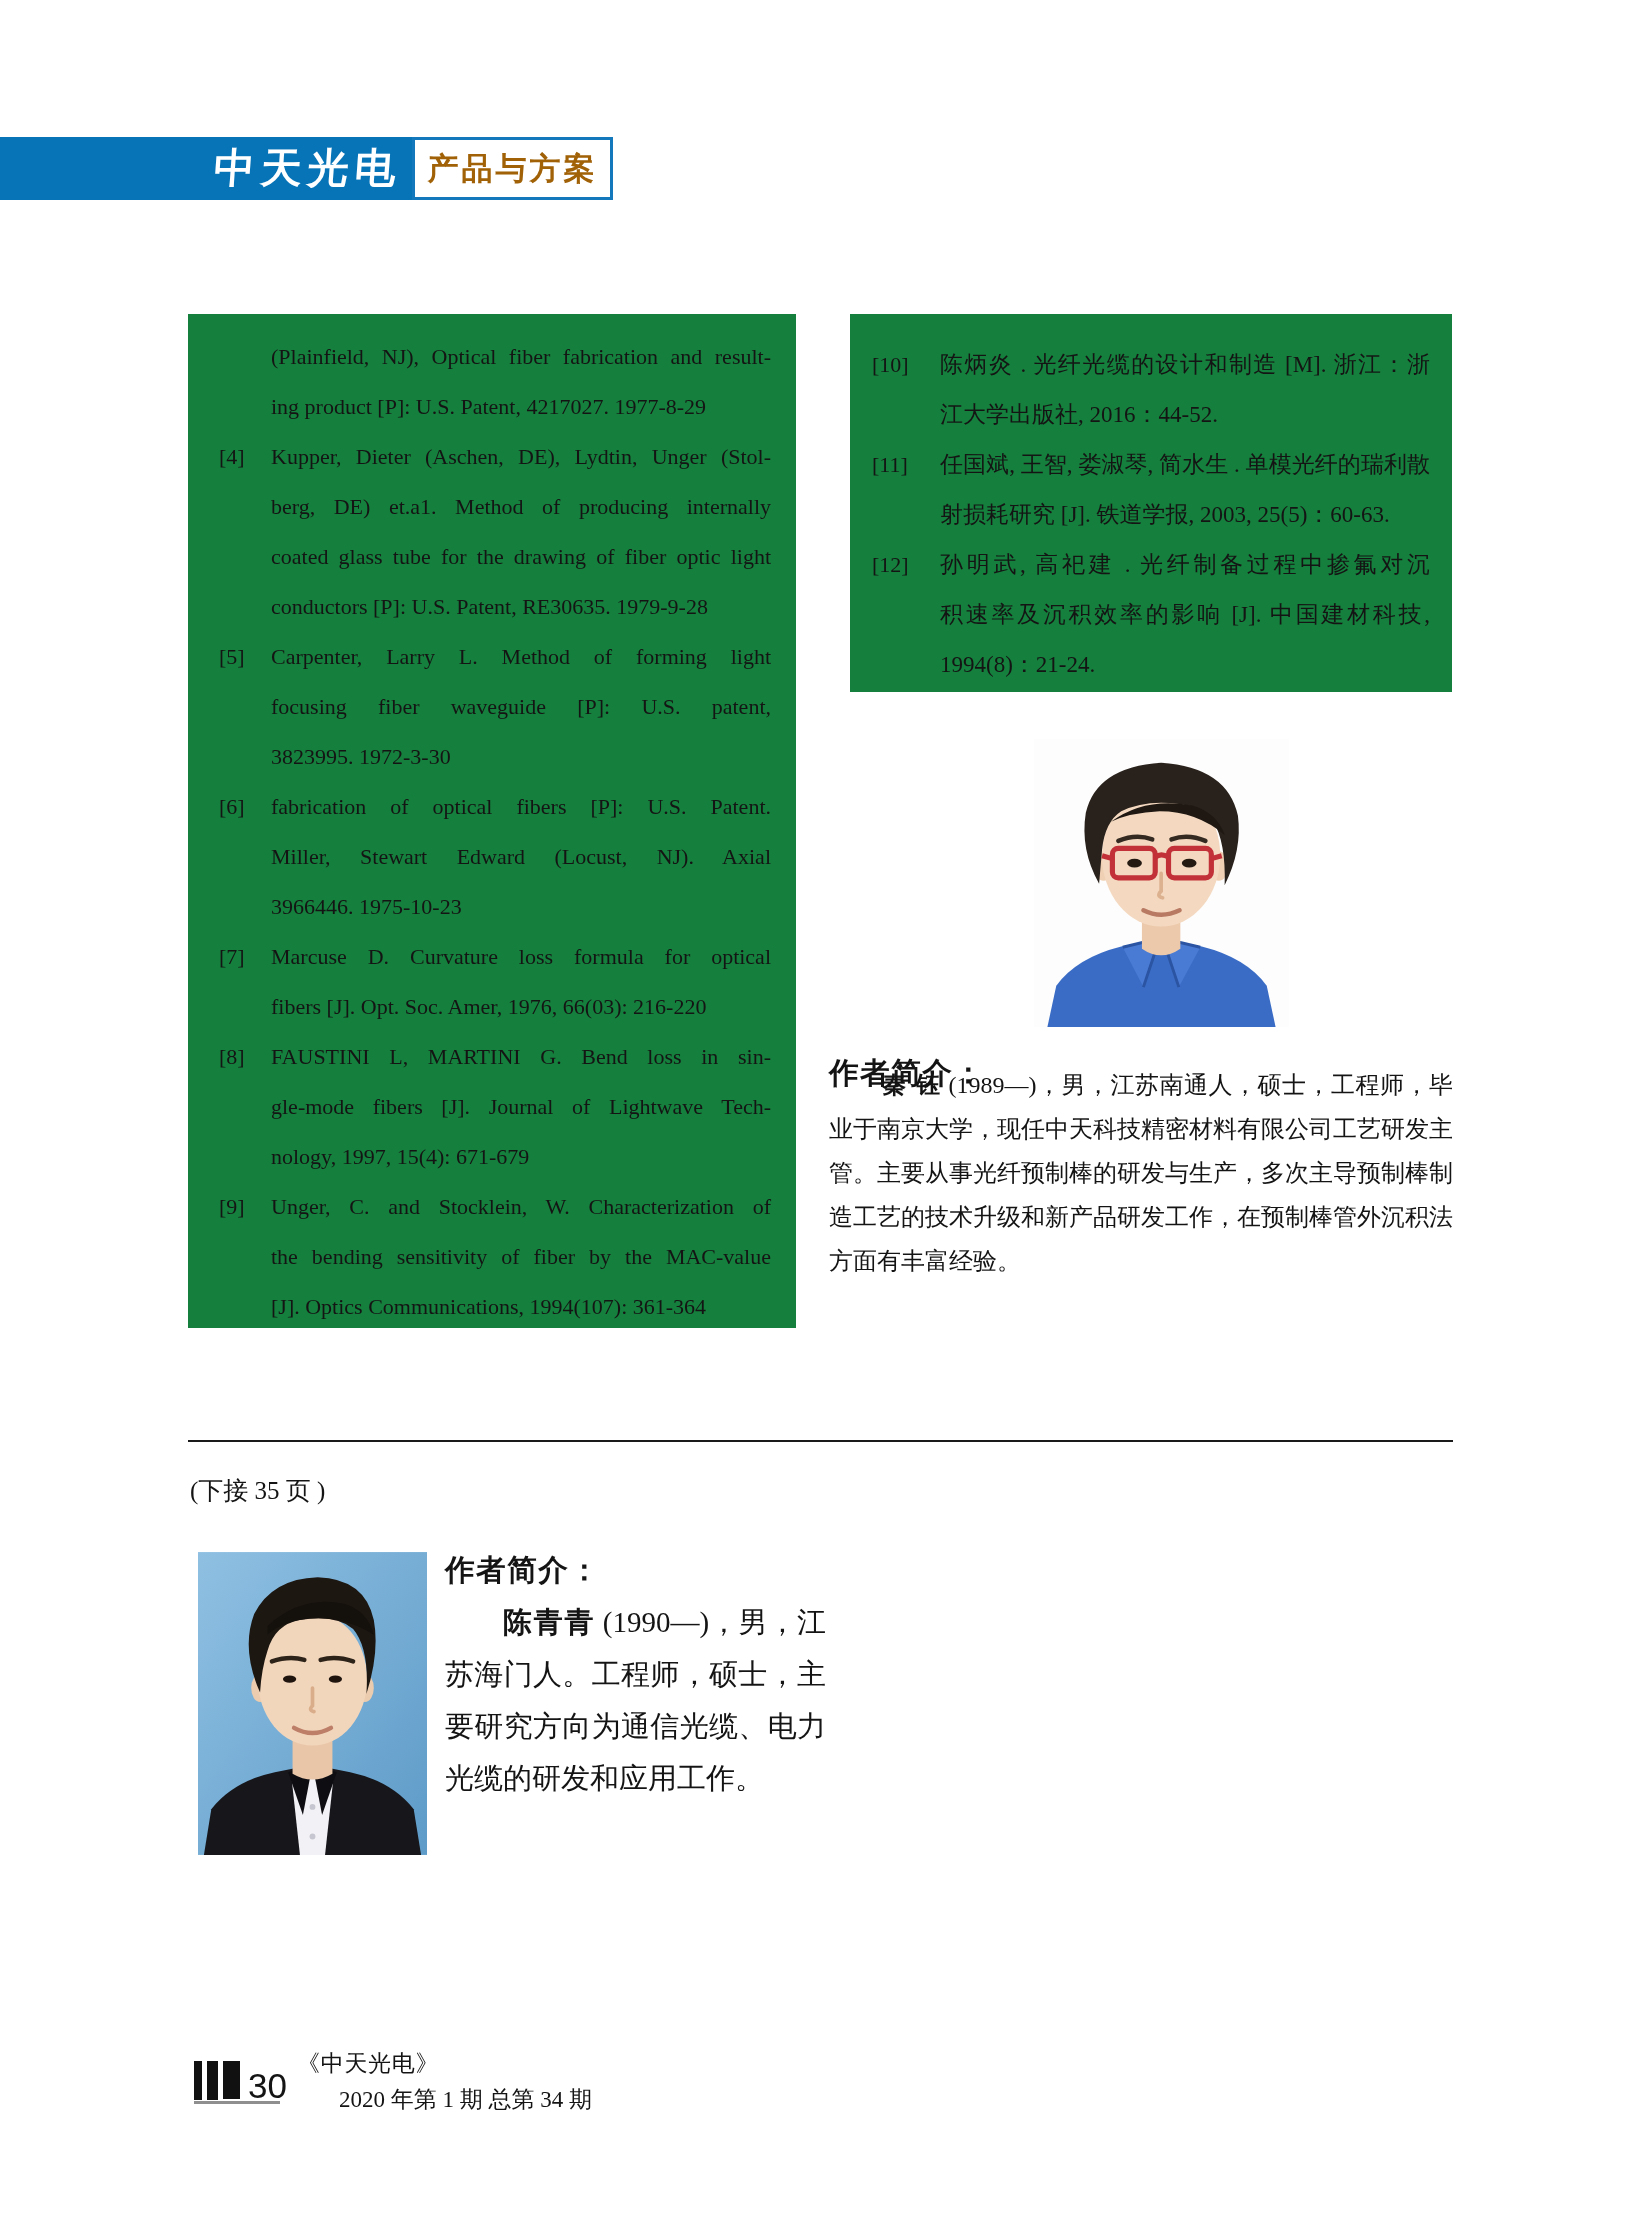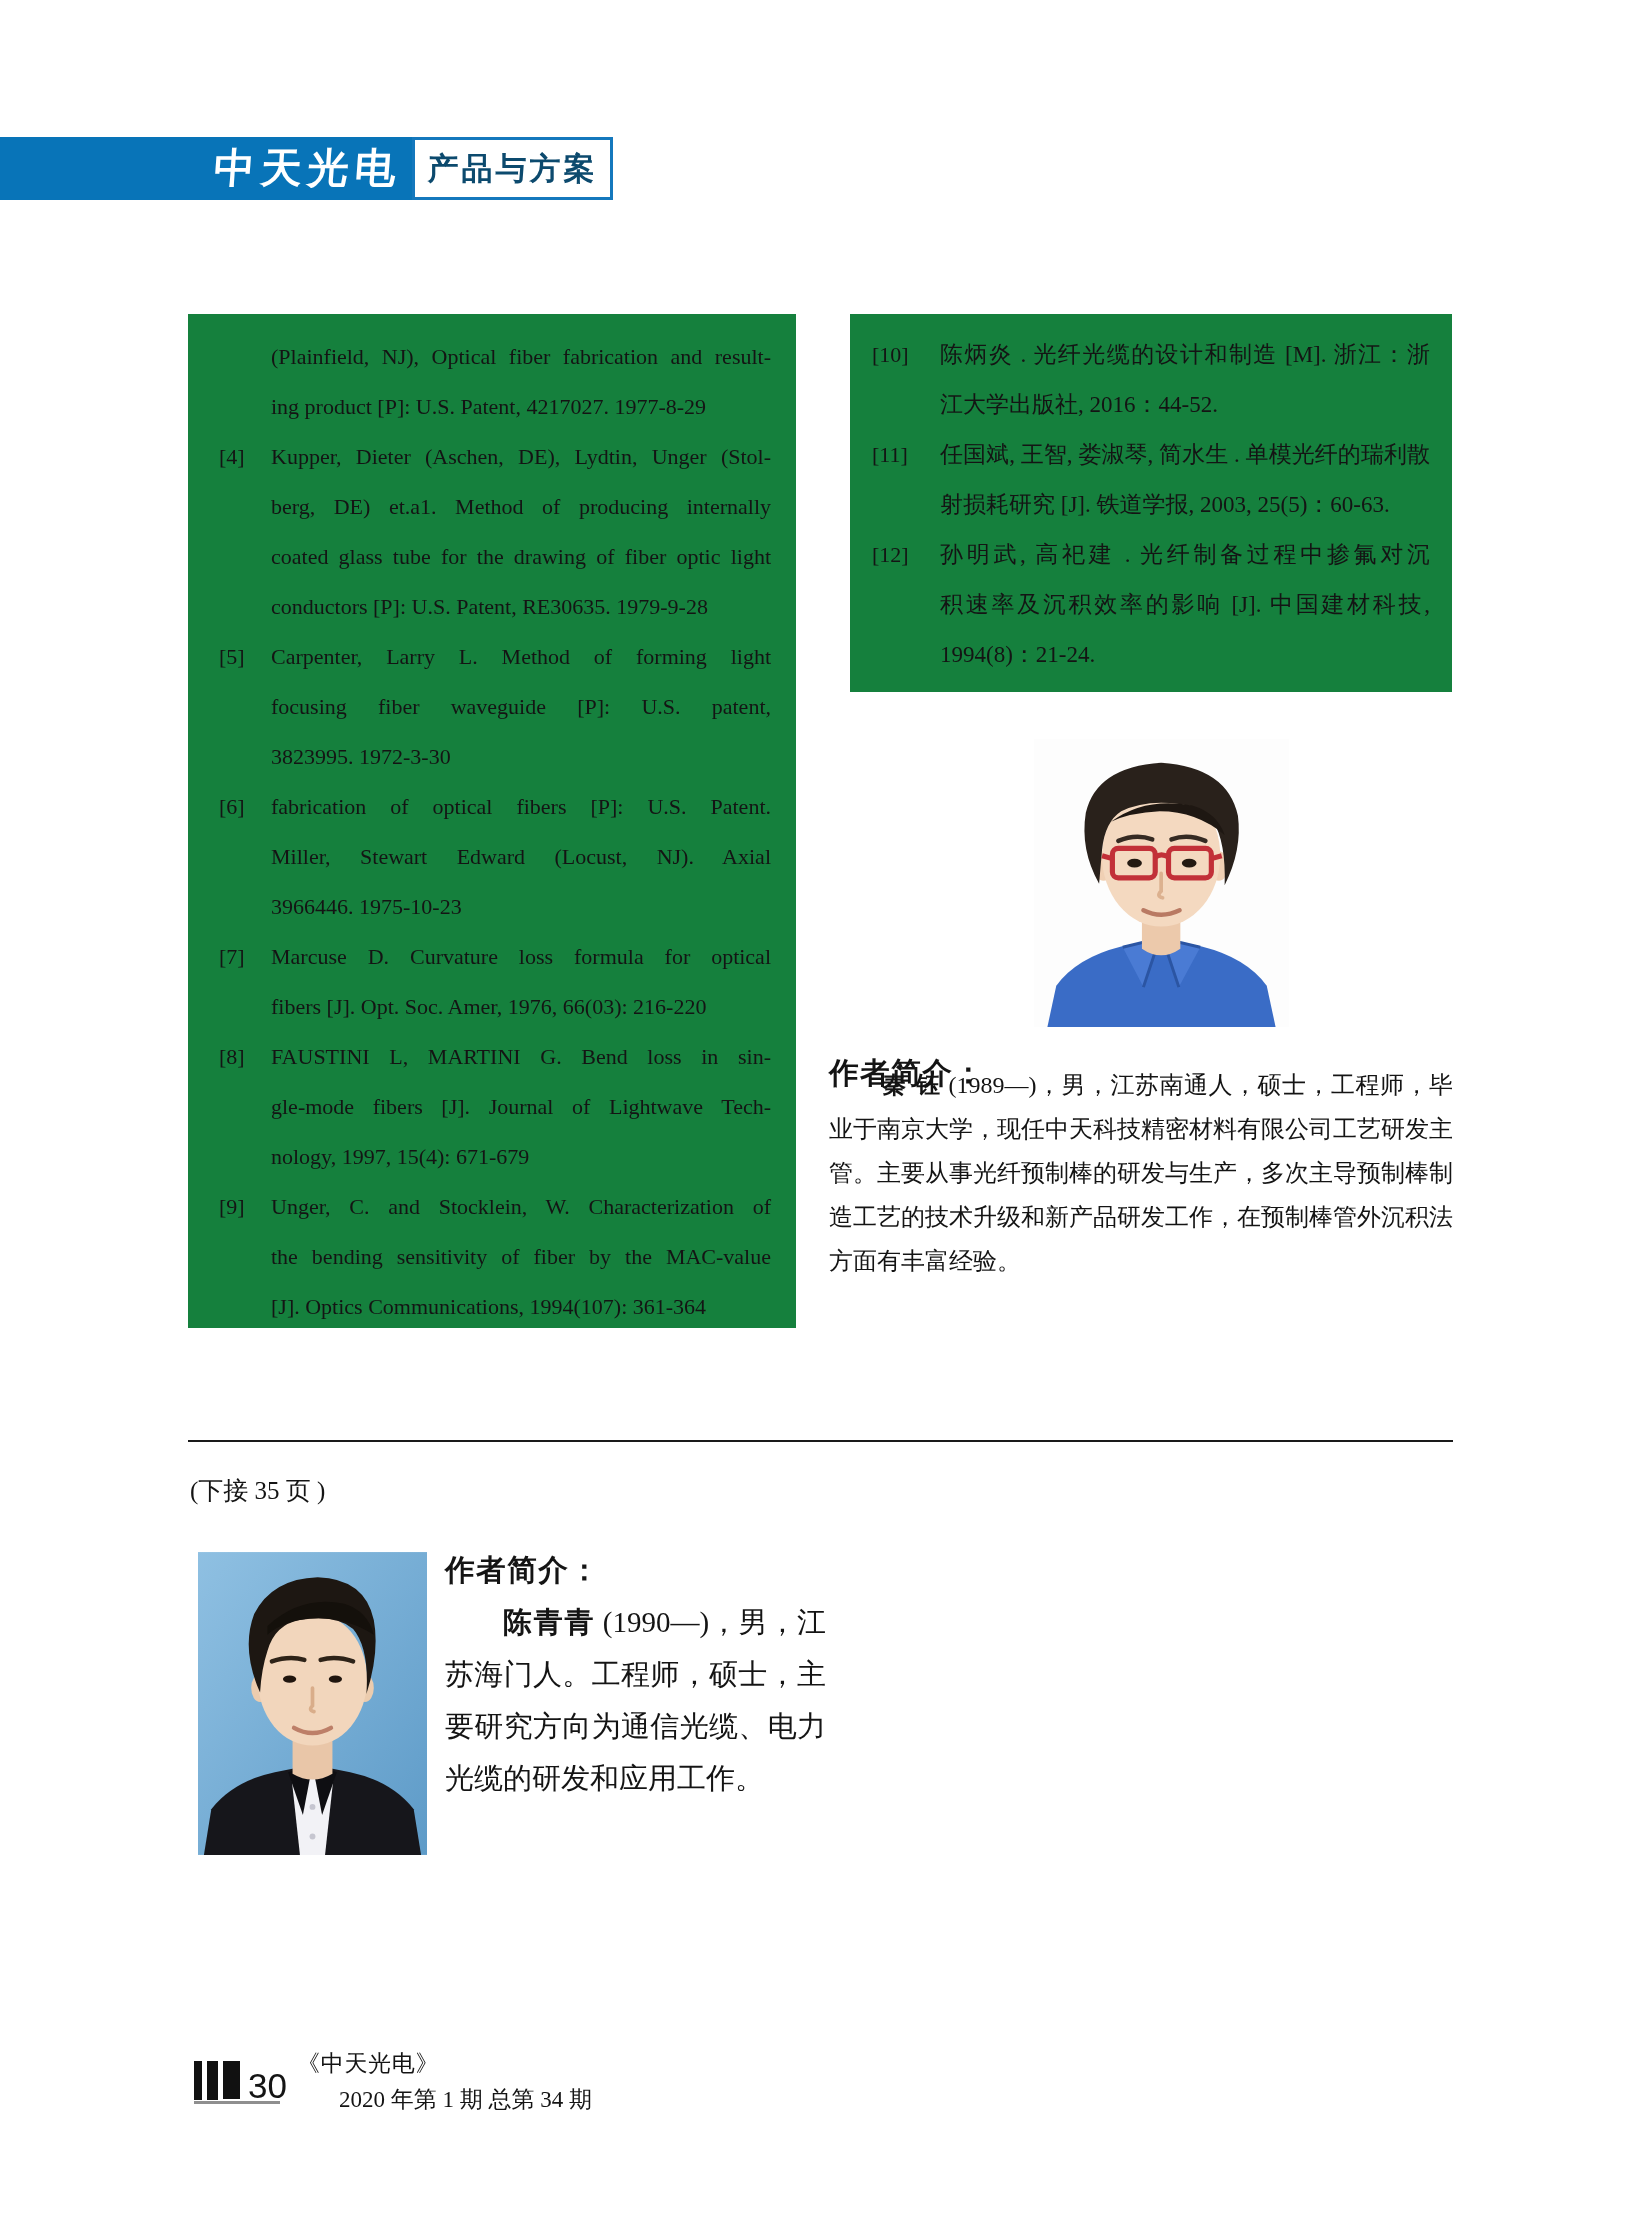--- a/index.html
+++ b/index.html
@@ -11,27 +11,27 @@
   .abs{position:absolute;}
 
   
   .header-bar{left:0;top:137px;width:412px;height:63px;background:#0874b8;}
   .logo{left:214px;top:0;height:63px;line-height:63px;color:#ffffff;
         font-size:41px;font-weight:bold;letter-spacing:5.9px;transform:skewX(-4deg);
         font-family:"DejaVu Serif",serif;}
   .category-box{left:412px;top:137px;width:201px;height:63px;background:#ffffff;
         border:3px solid #1478bd;box-sizing:border-box;display:flex;
         align-items:center;justify-content:center;}
-  .category-box span{color:#0c4a6e;font-size:31px;letter-spacing:3px;
+  .category-box span{color:#a16207;font-size:31px;letter-spacing:3px;
         font-family:Liberation Mono, monospace;font-weight:600;}
 
   
   .refbox{background:#15803d;box-sizing:border-box;}
   .refbox-left{left:188px;top:314px;width:608px;height:1014px;padding:17.7px 25px 0 31px;}
-  .refbox-right{left:850px;top:314px;width:602px;height:378px;padding:16px 22px 0 22px;}
+  .refbox-right{left:850px;top:314px;width:602px;height:378px;padding:26px 22px 0 22px;}
   .ref{display:flex;}
   .ref .num{flex:0 0 52px;font-size:22px;line-height:50px;}
   .refbox-right .ref .num{flex:0 0 68px;font-size:22px;}
   .ref .txt{flex:1 1 auto;min-width:0;}
   .line{display:block;height:50px;line-height:50px;font-size:22px;white-space:nowrap;}
   .refbox-right .line{font-size:23px;}
   .jl{text-align:justify;text-align-last:justify;}
 
   
   .bio-heading{font-size:29.6px;font-weight:bold;letter-spacing:1.5px;}

